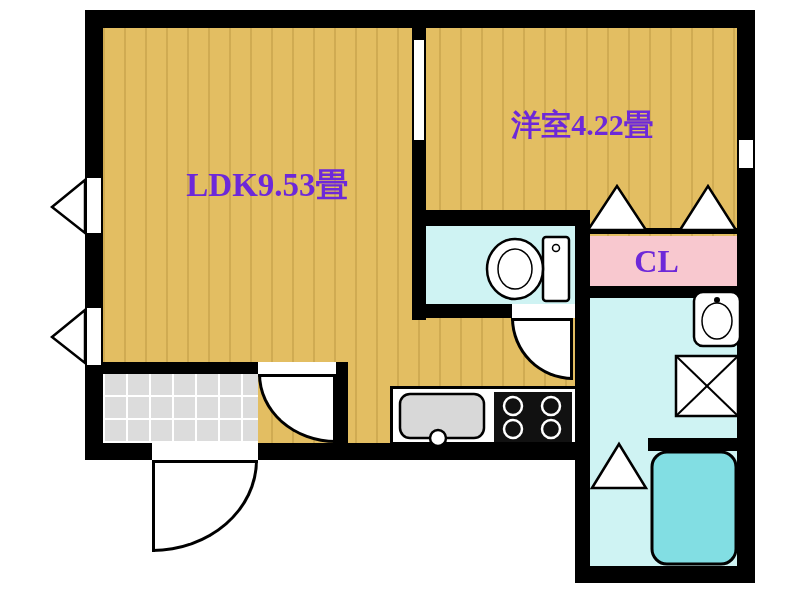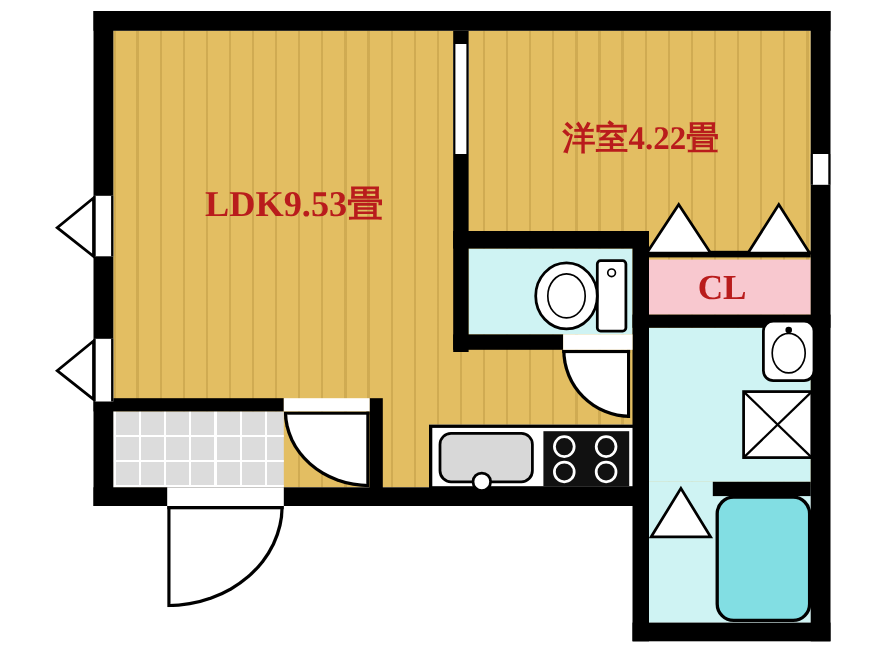--- a/index.html
+++ b/index.html
@@ -10,21 +10,21 @@
   .floor-wood{position:absolute;background:#e3be62;
       background-image:repeating-linear-gradient(90deg,rgba(120,85,10,.18) 0 2px,transparent 2px 21px);}
   .floor-wet{position:absolute;background:#cff3f3;}
   .floor-pink{position:absolute;background:#f8c8cf;}
   .floor-tile{position:absolute;background:#dcdcdc;
       background-image:repeating-linear-gradient(0deg,#fff 0 2px,transparent 2px 23px),
                        repeating-linear-gradient(90deg,#fff 0 2px,transparent 2px 23px);}
   .counter{position:absolute;background:#fff;border:3px solid #000;box-sizing:border-box;}
   .door{position:absolute;background:#fff;border:3px solid #000;box-sizing:border-box;}
   .label{position:absolute;display:flex;align-items:center;justify-content:center;
-         color:#b91c1c;font-weight:bold;white-space:nowrap;}
+         color:#6d28d9;font-weight:bold;white-space:nowrap;}
   .vgap{border-left:2px solid #000;border-right:2px solid #000;box-sizing:border-box;}
   svg.fixtures{position:absolute;left:0;top:0;pointer-events:none;}
 </style>
 </head>
 <body>
 
 <div class="plan">
 
   <div class="floor-wood" style="left:103px;top:28px;width:634px;height:415px;"></div>
   <div class="floor-pink" style="left:590px;top:236px;width:147px;height:50px;"></div>

